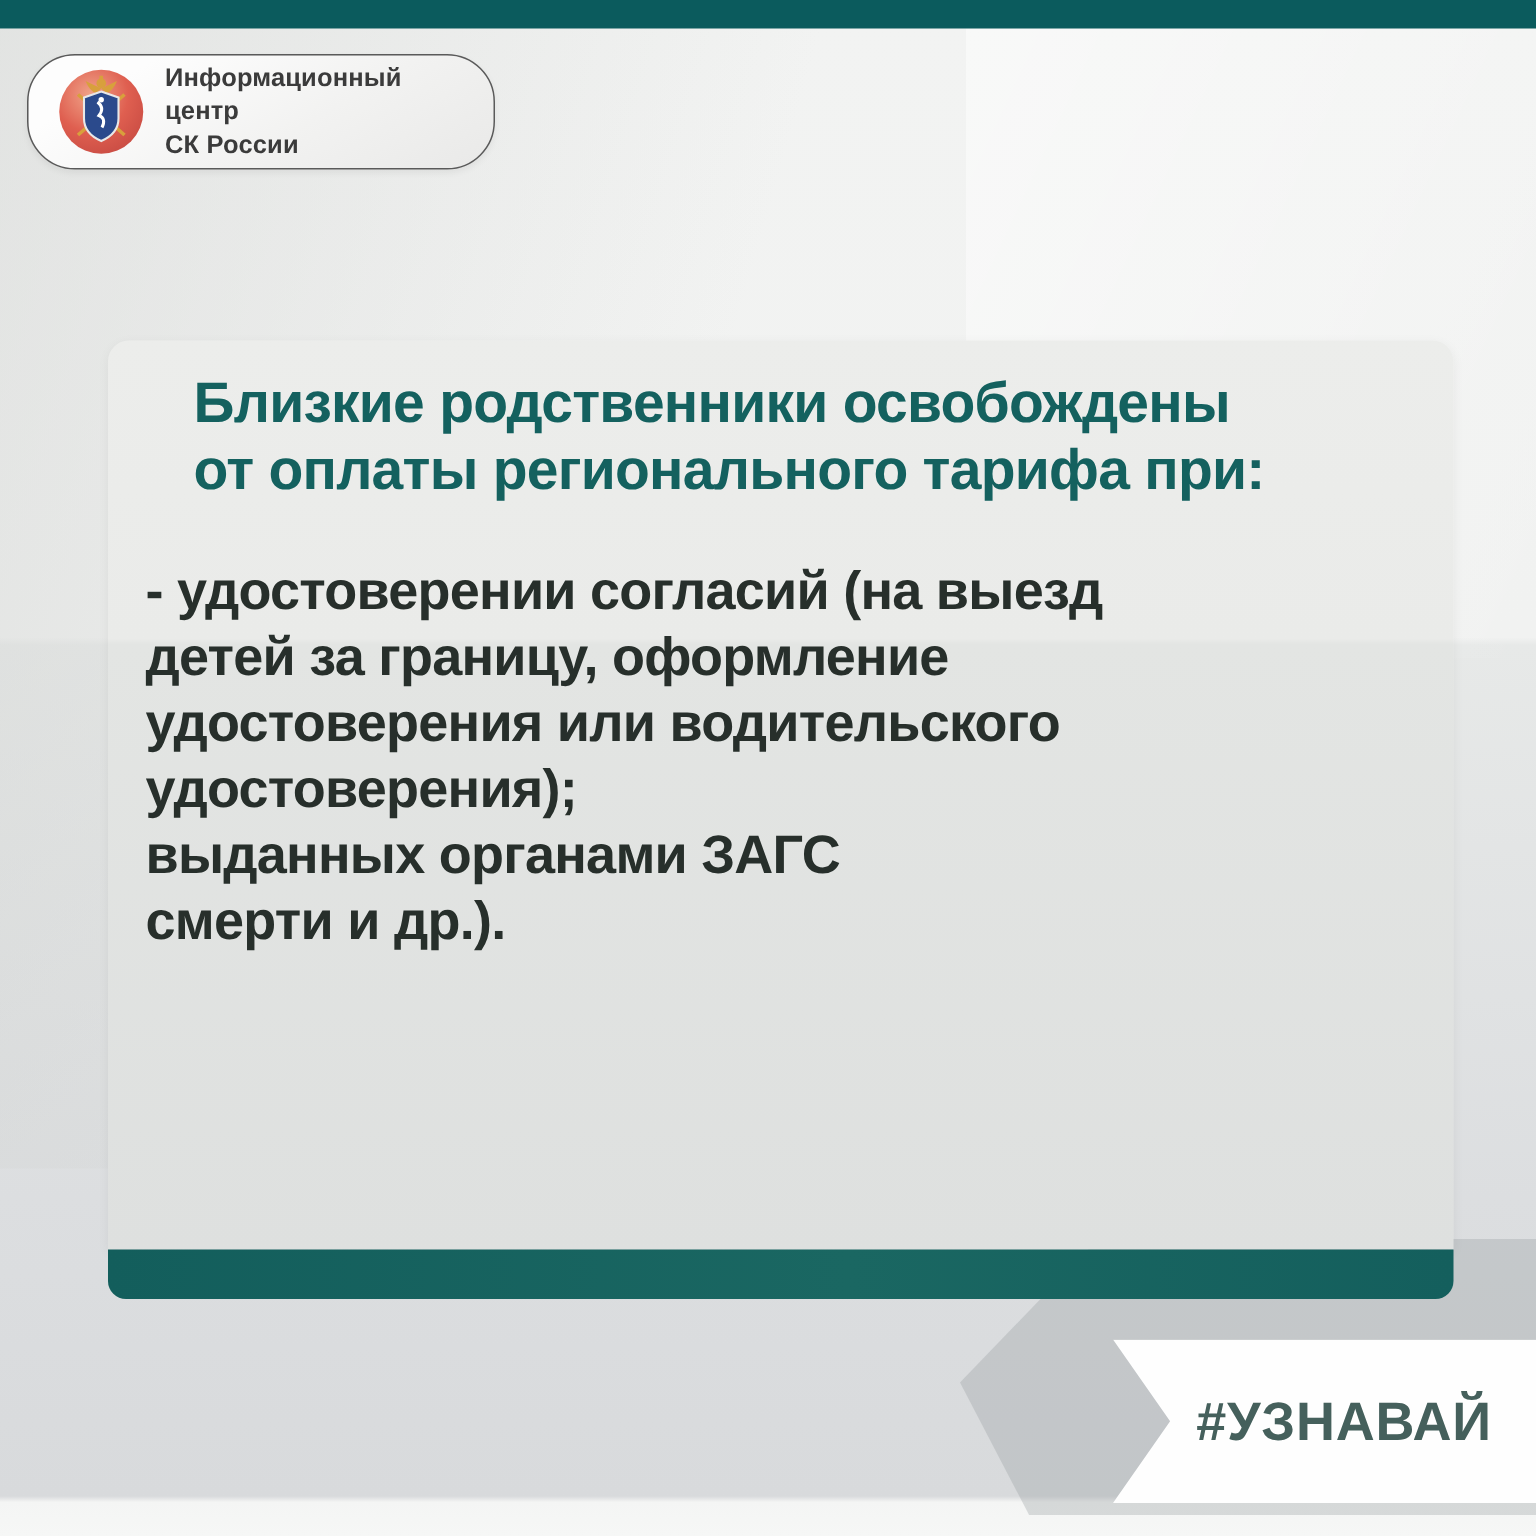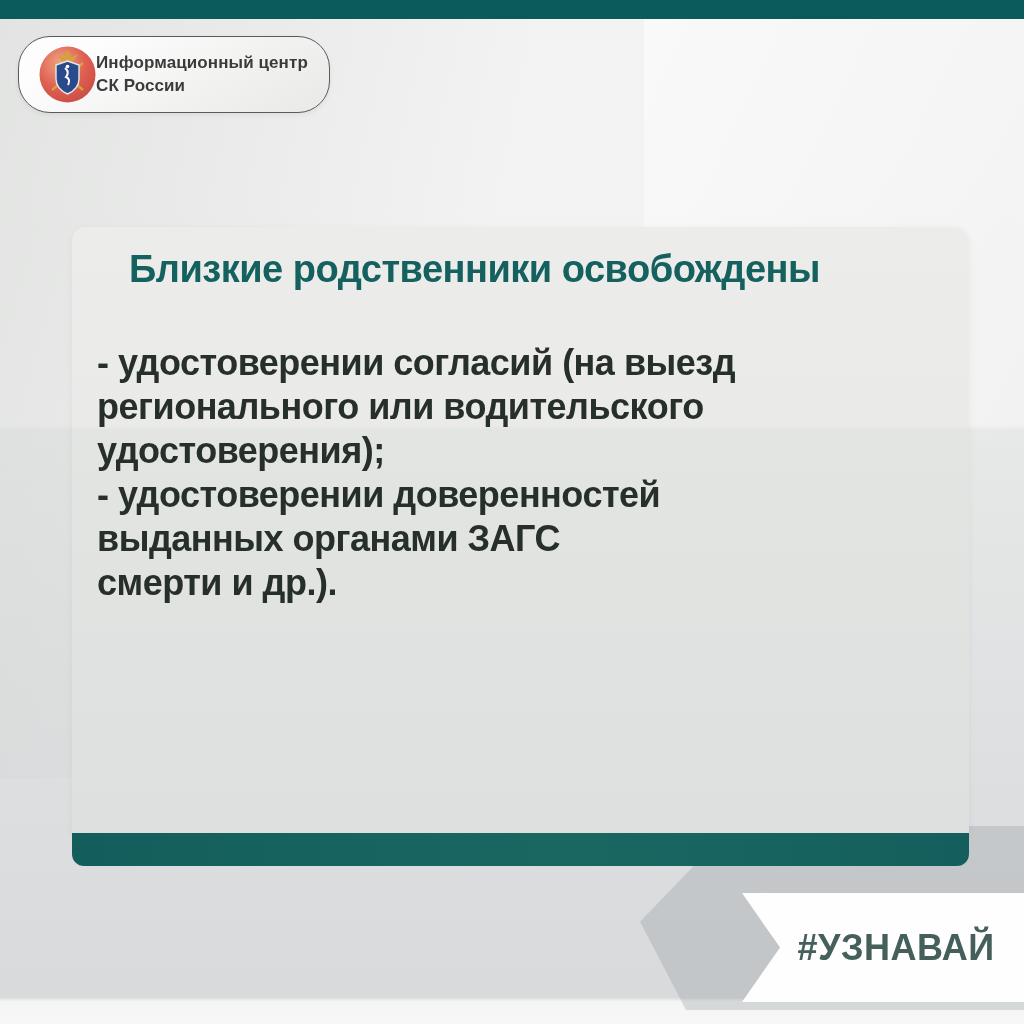--- a/index.html
+++ b/index.html
@@ -14,33 +14,33 @@
     background:linear-gradient(115deg,rgba(255,255,255,0.5),rgba(255,255,255,0));pointer-events:none;}
   
   .shade-br{position:absolute;left:640px;top:826px;width:384px;height:184px;
     background:rgba(148,154,160,0.32);
     clip-path:polygon(24% 0,100% 0,100% 100%,12% 100%,0 52%);pointer-events:none;}
   
   .topband{position:absolute;left:0;top:0;width:1024px;height:19px;background:#0b5b5d;}
   
   .badge{position:absolute;left:18px;top:36px;width:312px;height:77px;border-radius:32px;
     background:linear-gradient(150deg,#fdfdfd 20%,#f2f2f1 60%,#e9e9e8 100%);
-    border:1.5px solid #5a5a5a;box-sizing:border-box;display:flex;align-items:center;padding:0 14px 0 20px;
+    border:1.5px solid #5a5a5a;box-sizing:border-box;display:flex;align-items:center;gap:14px;padding:0 14px 0 20px;
     box-shadow:0 2px 5px rgba(0,0,0,0.06);}
   .emblem{width:57px;height:57px;flex:0 0 auto;}
   .badge-text{color:#3b3b3b;font-weight:700;font-size:17px;line-height:1.32;letter-spacing:0.1px;}
   
   .card{position:absolute;left:72px;top:227px;width:897px;height:606px;box-sizing:border-box;
     border-radius:14px 14px 0 0;padding:20px 26px 0 25px;
     background:linear-gradient(180deg,#ecedeb 0%,#eaebe9 32.8%,#e3e5e3 33.4%,#dee0df 100%);
     box-shadow:0 2px 8px rgba(0,0,0,0.05);}
   .card-bar{position:absolute;left:72px;top:833px;width:897px;height:33px;
     border-radius:0 0 12px 12px;background:linear-gradient(90deg,#135e5c,#1a6762 55%,#145f5d);}
   .heading{color:#14615f;font-weight:700;font-size:38px;line-height:45px;letter-spacing:-0.5px;margin-left:32px;}
-  .body-block{margin-top:49px;}
+  .body-block{margin-top:35px;}
   .body-block .line{color:#272f2b;font-weight:700;font-size:36px;line-height:44px;letter-spacing:-0.5px;white-space:nowrap;}
   
   .ribbon{position:absolute;left:742px;top:893px;width:282px;height:109px;background:#fefefe;
     clip-path:polygon(0 0,100% 0,100% 100%,0 100%,13.5% 50%);
     display:flex;align-items:center;justify-content:center;padding-left:26px;box-sizing:border-box;}
   .ribbon-text{color:#45605c;font-weight:700;font-size:36px;letter-spacing:0.5px;}
 </style>
 </head>
 <body>
 
@@ -77,26 +77,27 @@
     </span>
     <span class="badge-text">
       <span>Информационный центр</span><br>
       <span>СК России</span>
     </span>
   </div>
 
   <div class="card">
     <div class="heading">
       <div>Близкие родственники освобождены</div>
+      <div>от оплаты регионального тарифа при:</div>
     </div>
     <div class="body-block">
       <div class="line">- удостоверении согласий (на выезд</div>
-      <div class="line">регионального или водительского</div>
+      <div class="line">детей за границу, оформление</div>
+      <div class="line">удостоверения или водительского</div>
       <div class="line">удостоверения);</div>
-      <div class="line">- удостоверении доверенностей</div>
       <div class="line">выданных органами ЗАГС</div>
       <div class="line">смерти и др.).</div>
     </div>
   </div>
   <div class="card-bar"></div>
 
   <div class="ribbon">
     <span class="ribbon-text">#УЗНАВАЙ</span>
   </div>
 </div>

